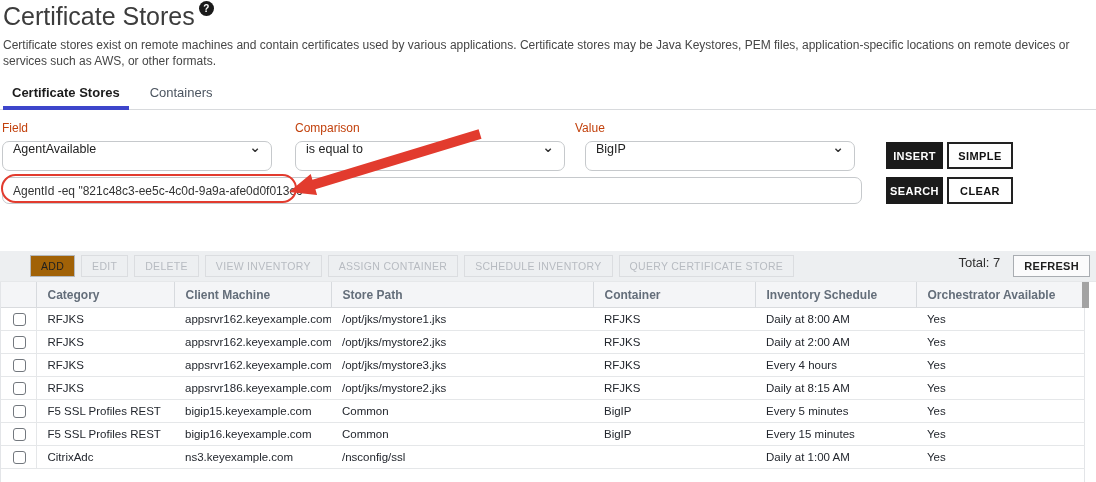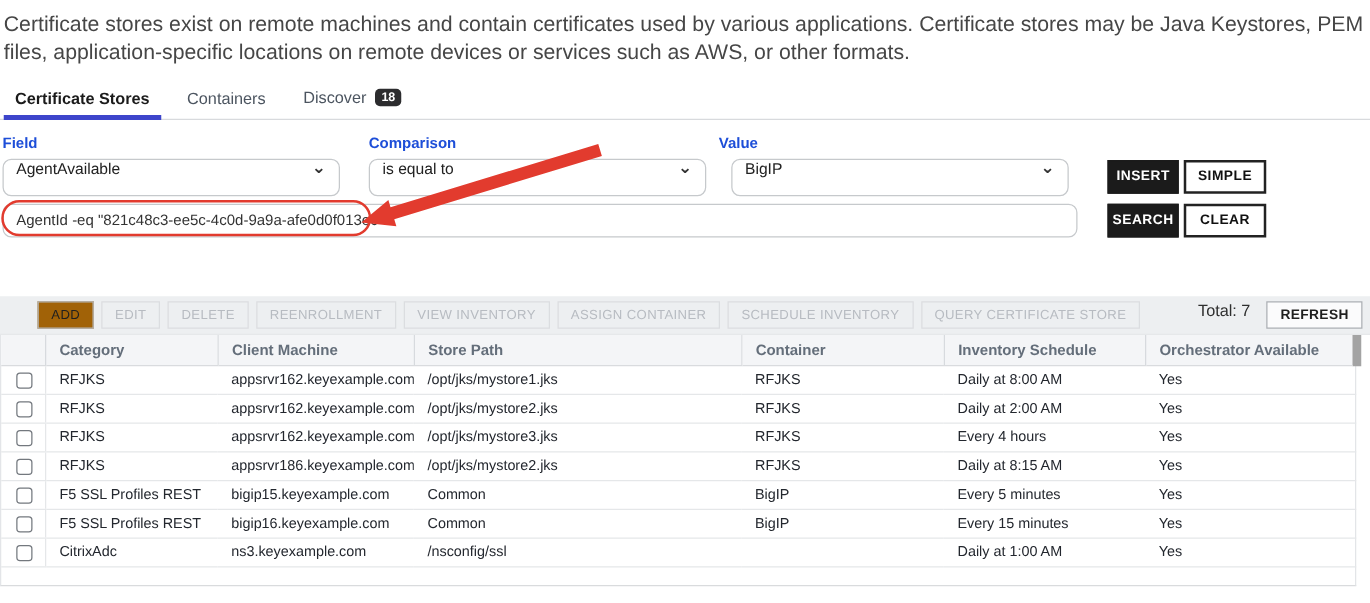--- a/index.html
+++ b/index.html
@@ -10,36 +10,36 @@
   }
   .page { padding-top:2px; }
 
   
   .page-title { margin-left:3px; font-size:25px; font-weight:400; color:#3c3c3c; line-height:1.15; }
   .help-icon {
     display:inline-block; width:15px; height:15px; border-radius:50%;
     background:#1a1a1a; color:#fff; font-size:10px; font-weight:700;
     text-align:center; line-height:15px; vertical-align:text-top; margin-left:4px; position:relative; top:-1px;
   }
-  .page-desc { margin:7px 3px 0 3px; font-size:17px; color:#464646; line-height:1.32; max-width:1090px; }
+  .page-desc { margin:7px 3px 0 3px; font-size:12px; color:#464646; line-height:1.32; max-width:1090px; }
 
   
   .tabs { display:flex; align-items:flex-end; margin-top:14px; padding-left:3px; border-bottom:1px solid #d8dadd; }
   .tab { position:relative; padding:2px 9px 9px 9px; margin-right:12px; font-size:13px; color:#4c5560; cursor:pointer; white-space:nowrap; }
   .tab.active { font-weight:700; color:#1b1b1b; }
   .tab.active::after { content:''; position:absolute; left:0; right:0; bottom:-1px; height:4px; background:#3d45cb; }
   .badge {
     display:inline-block; background:#2c2c2e; color:#fff; font-size:10px; font-weight:700;
     padding:2px 5px 1px 5px; border-radius:4px; margin-left:7px; position:relative; top:-1px;
   }
 
   
   .query-builder { position:relative; height:92px; margin-top:11px; }
   .qb-group { position:absolute; top:0; width:270px; }
-  .qb-group .qb-label { display:block; font-size:12px; color:#1d4ed8;font-weight:bold; }
+  .qb-group .qb-label { display:block; font-size:12px; color:#c2410c; }
   .combo {
     position:absolute; top:20px; width:270px; height:30px; background:#fff;
     border:1px solid #c6c9cc; border-radius:7px; display:flex; align-items:flex-start;
     padding:0 10px; font-size:12.5px; color:#222; cursor:pointer;
   }
   .combo .chev { margin-left:auto; font-size:14px; color:#333; line-height:10px; font-weight:700; }
   #grp-field { left:2px; }  #grp-comparison { left:295px; }  #grp-value { left:575px; }
   .btn-dark, .btn-outline {
     position:absolute; height:27px; font-size:11px; font-weight:700; letter-spacing:.4px;
     text-align:center; cursor:pointer; font-family:inherit;
@@ -91,27 +91,27 @@
     appearance:none; -webkit-appearance:none; width:13px; height:13px; background:#fff;
     border:1.6px solid #73787e; border-radius:3px; vertical-align:middle; cursor:pointer; margin:0;
   }
   td.check-cell { padding-left:12px; }
 </style>
 </head>
 <body>
 
 <div class="page">
 
+  <h1 class="page-title"><span>Certificate Stores</span><span class="help-icon">?</span></h1>
 
   <p class="page-desc">Certificate stores exist on remote machines and contain certificates used by various applications. Certificate stores may be Java Keystores, PEM files, application-specific locations on remote devices or services such as AWS, or other formats.</p>
 
   <div class="tabs">
       <div class="tab active"><span>Certificate Stores</span></div>
       <div class="tab"><span>Containers</span></div>
-      <div class="tab"><span>Discover</span><span class="badge">18</span></div>
     </div>
 
   <div class="query-builder">
     <div class="qb-group" id="grp-field">
       <span class="qb-label">Field</span>
     </div>
     <div class="combo" style="left:2px;">
       <span>AgentAvailable</span>
       <span class="chev">⌄</span>
     </div>
@@ -144,21 +144,20 @@
       <polygon points="289,71 310.7,53 312.4,58.7 478.6,8.2 481.5,17.8 315.4,68.3 317.1,74" fill="#e23b2e"></polygon>
     </svg>
   </div>
 
   <div class="table-section">
     <div class="toolbar">
       <div class="toolbar-buttons">
           <button class="tb-btn enabled">ADD</button>
           <button class="tb-btn" disabled="">EDIT</button>
           <button class="tb-btn" disabled="">DELETE</button>
-          <button class="tb-btn" disabled="">REENROLLMENT</button>
           <button class="tb-btn" disabled="">VIEW INVENTORY</button>
           <button class="tb-btn" disabled="">ASSIGN CONTAINER</button>
           <button class="tb-btn" disabled="">SCHEDULE INVENTORY</button>
           <button class="tb-btn" disabled="">QUERY CERTIFICATE STORE</button>
         </div>
       <div class="toolbar-right">
         <span class="total-label">Total: 7</span>
         <button class="refresh-btn">REFRESH</button>
       </div>
     </div>

